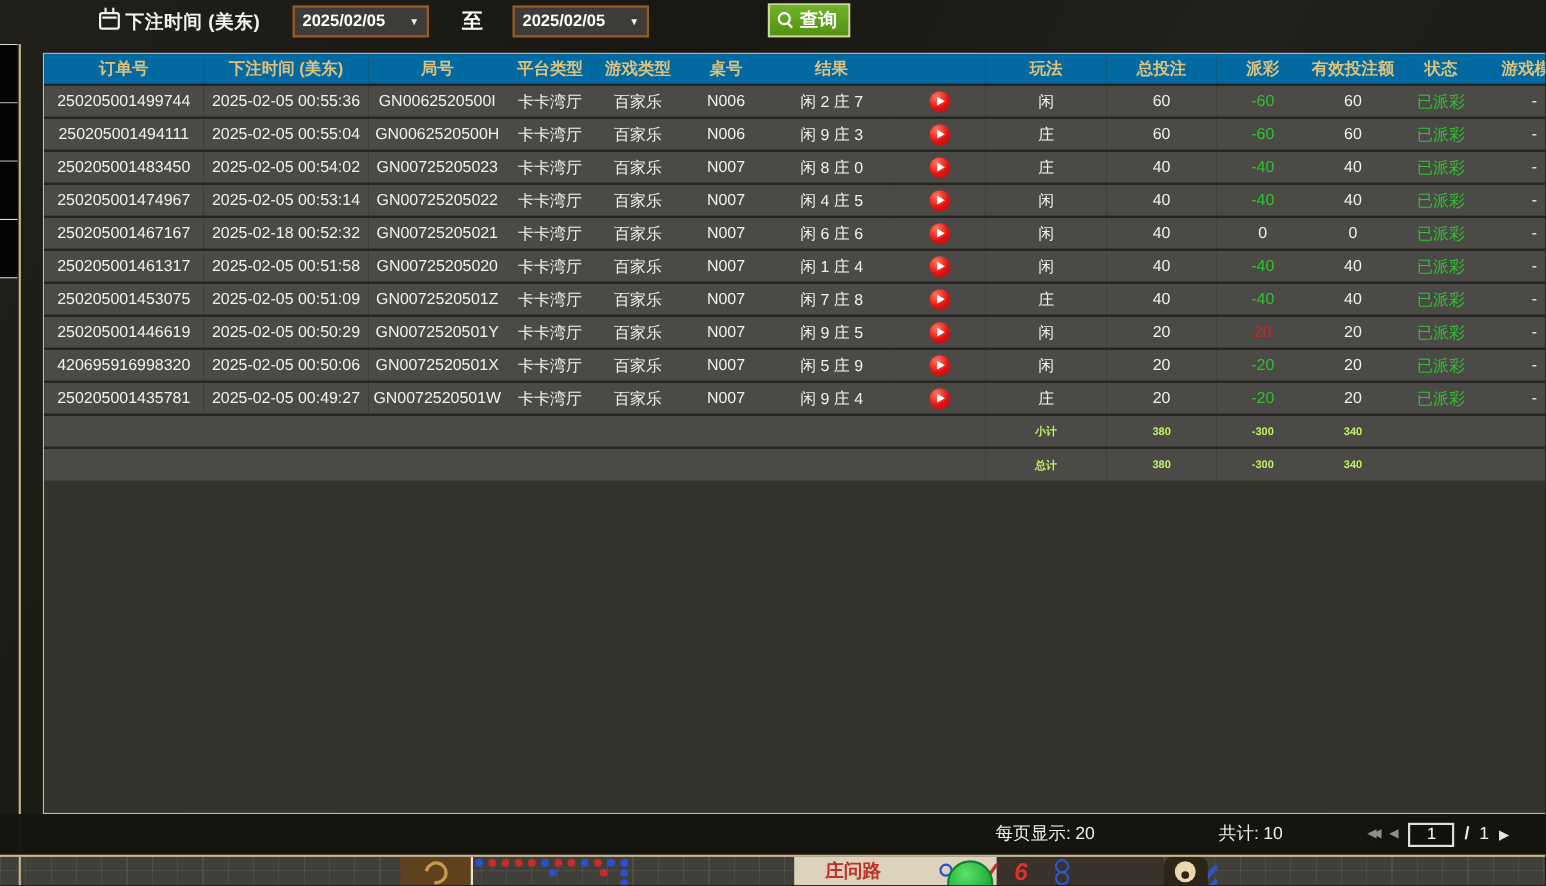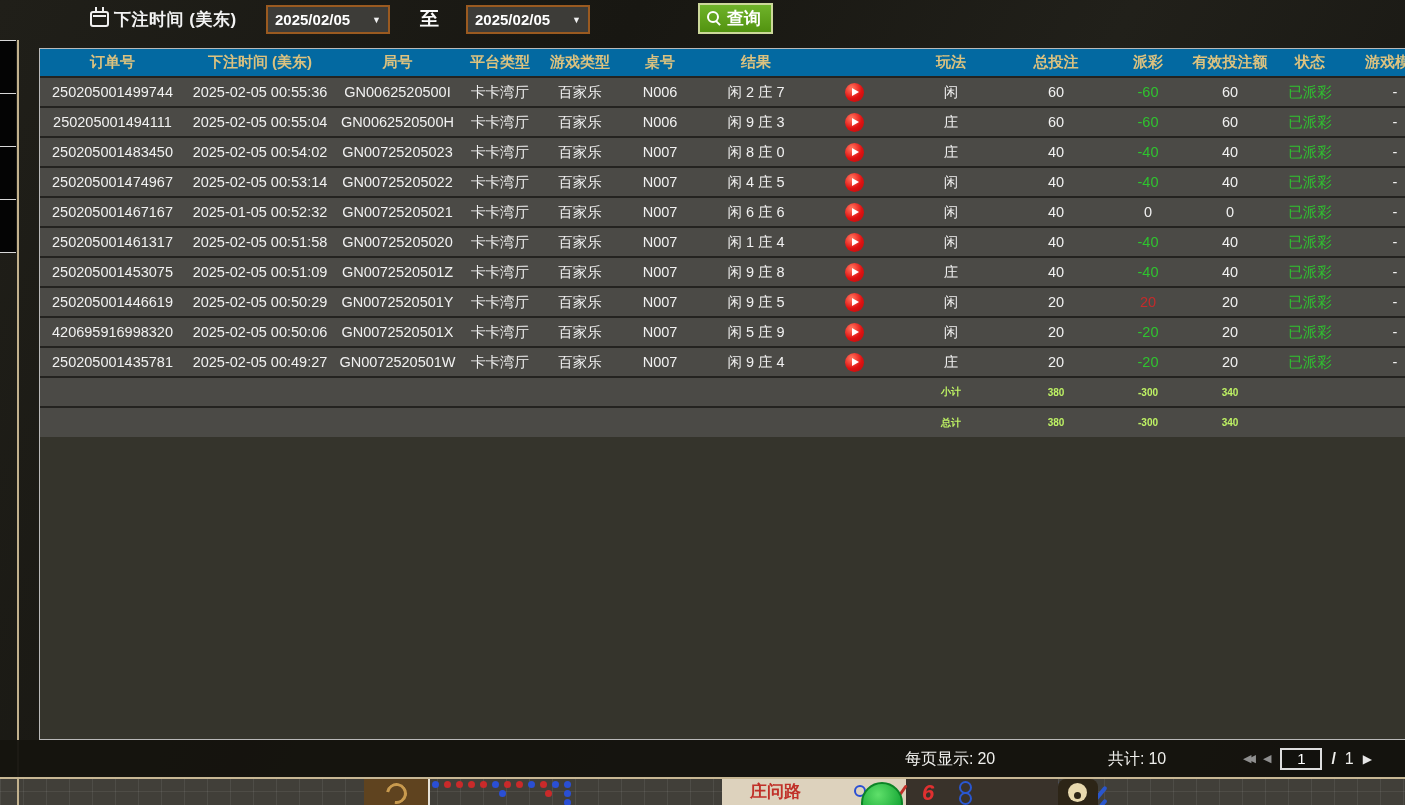--- a/index.html
+++ b/index.html
@@ -259,21 +259,21 @@
             <td>闲</td>
             <td>40</td>
             <td class="val-neg">-40</td>
             <td>40</td>
             <td class="status">已派彩</td>
             <td>-</td>
           </tr>
 
           <tr class="data-row">
             <td>250205001467167</td>
-            <td>2025-01-05 00:52:32</td>
+            <td>2025-02-18 00:52:32</td>
             <td>GN00725205021</td>
             <td>卡卡湾厅</td>
             <td>百家乐</td>
             <td>N007</td>
             <td>闲 6 庄 6</td>
             <td>
               <span class="play-btn"><span class="play-tri"></span></span>
             </td>
             <td>闲</td>
             <td>40</td>
@@ -302,21 +302,21 @@
             <td>-</td>
           </tr>
 
           <tr class="data-row">
             <td>250205001453075</td>
             <td>2025-02-05 00:51:09</td>
             <td>GN0072520501Z</td>
             <td>卡卡湾厅</td>
             <td>百家乐</td>
             <td>N007</td>
-            <td>闲 9 庄 8</td>
+            <td>闲 7 庄 8</td>
             <td>
               <span class="play-btn"><span class="play-tri"></span></span>
             </td>
             <td>庄</td>
             <td>40</td>
             <td class="val-neg">-40</td>
             <td>40</td>
             <td class="status">已派彩</td>
             <td>-</td>
           </tr>

